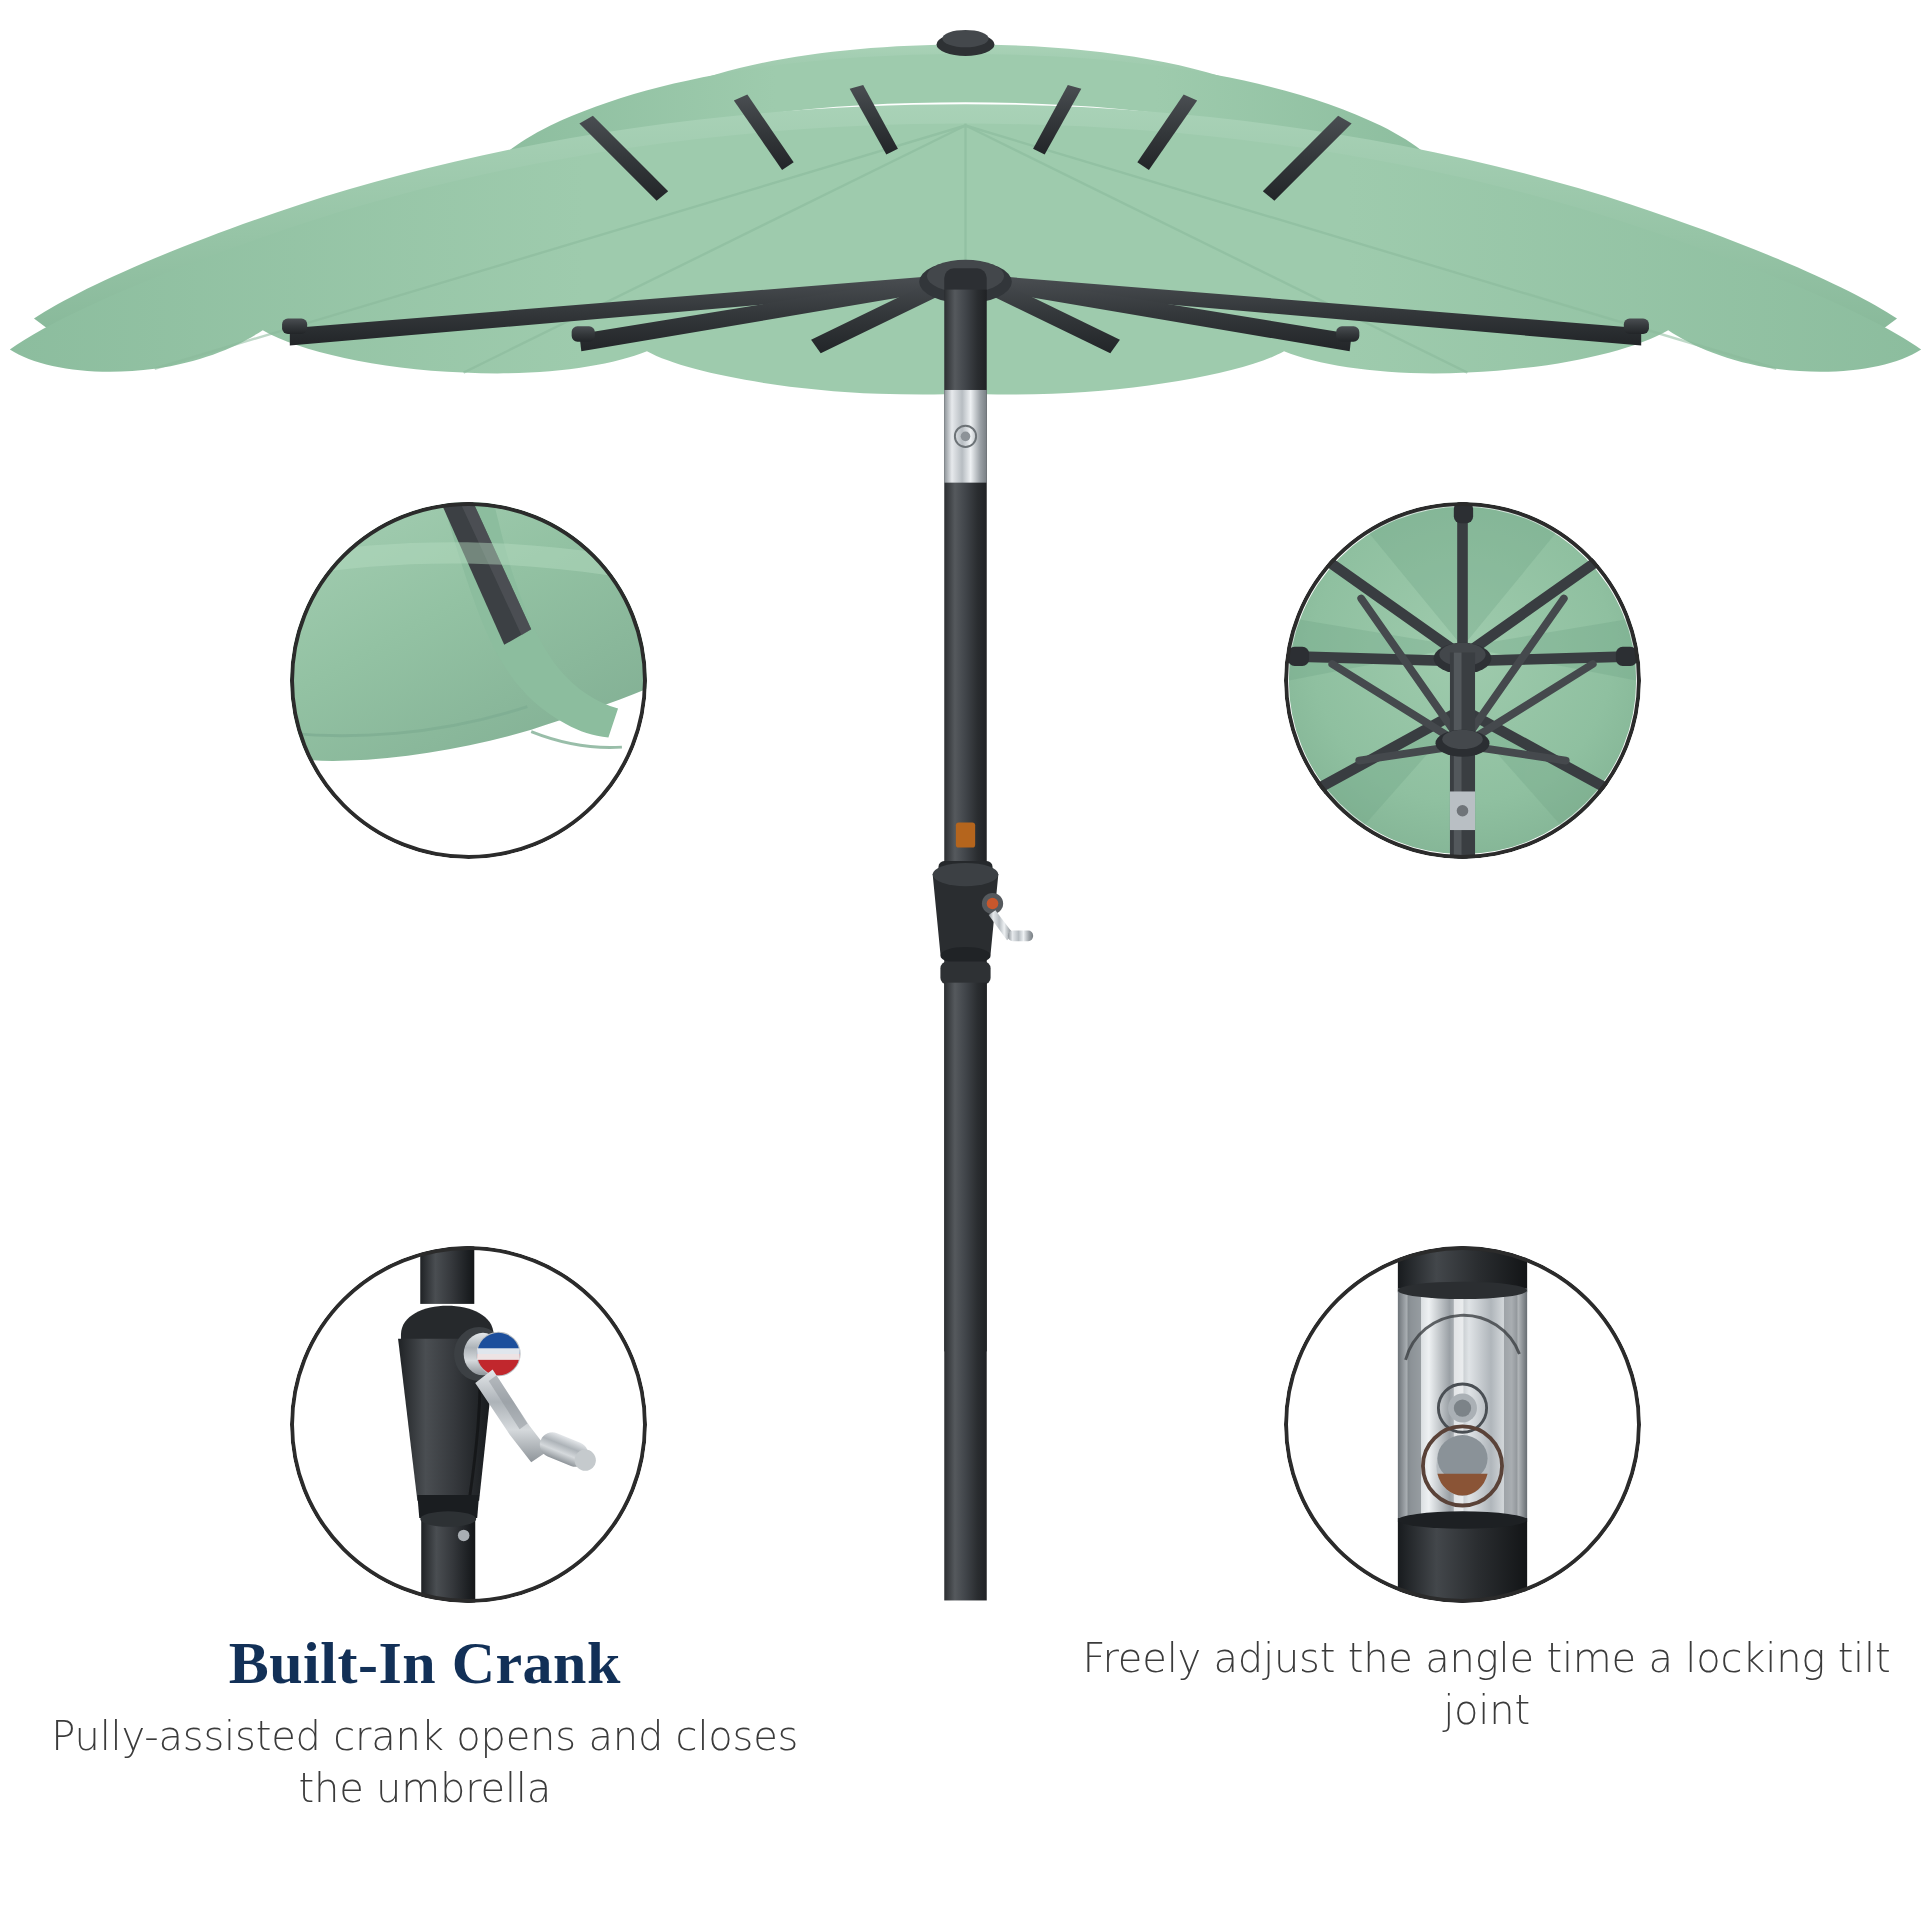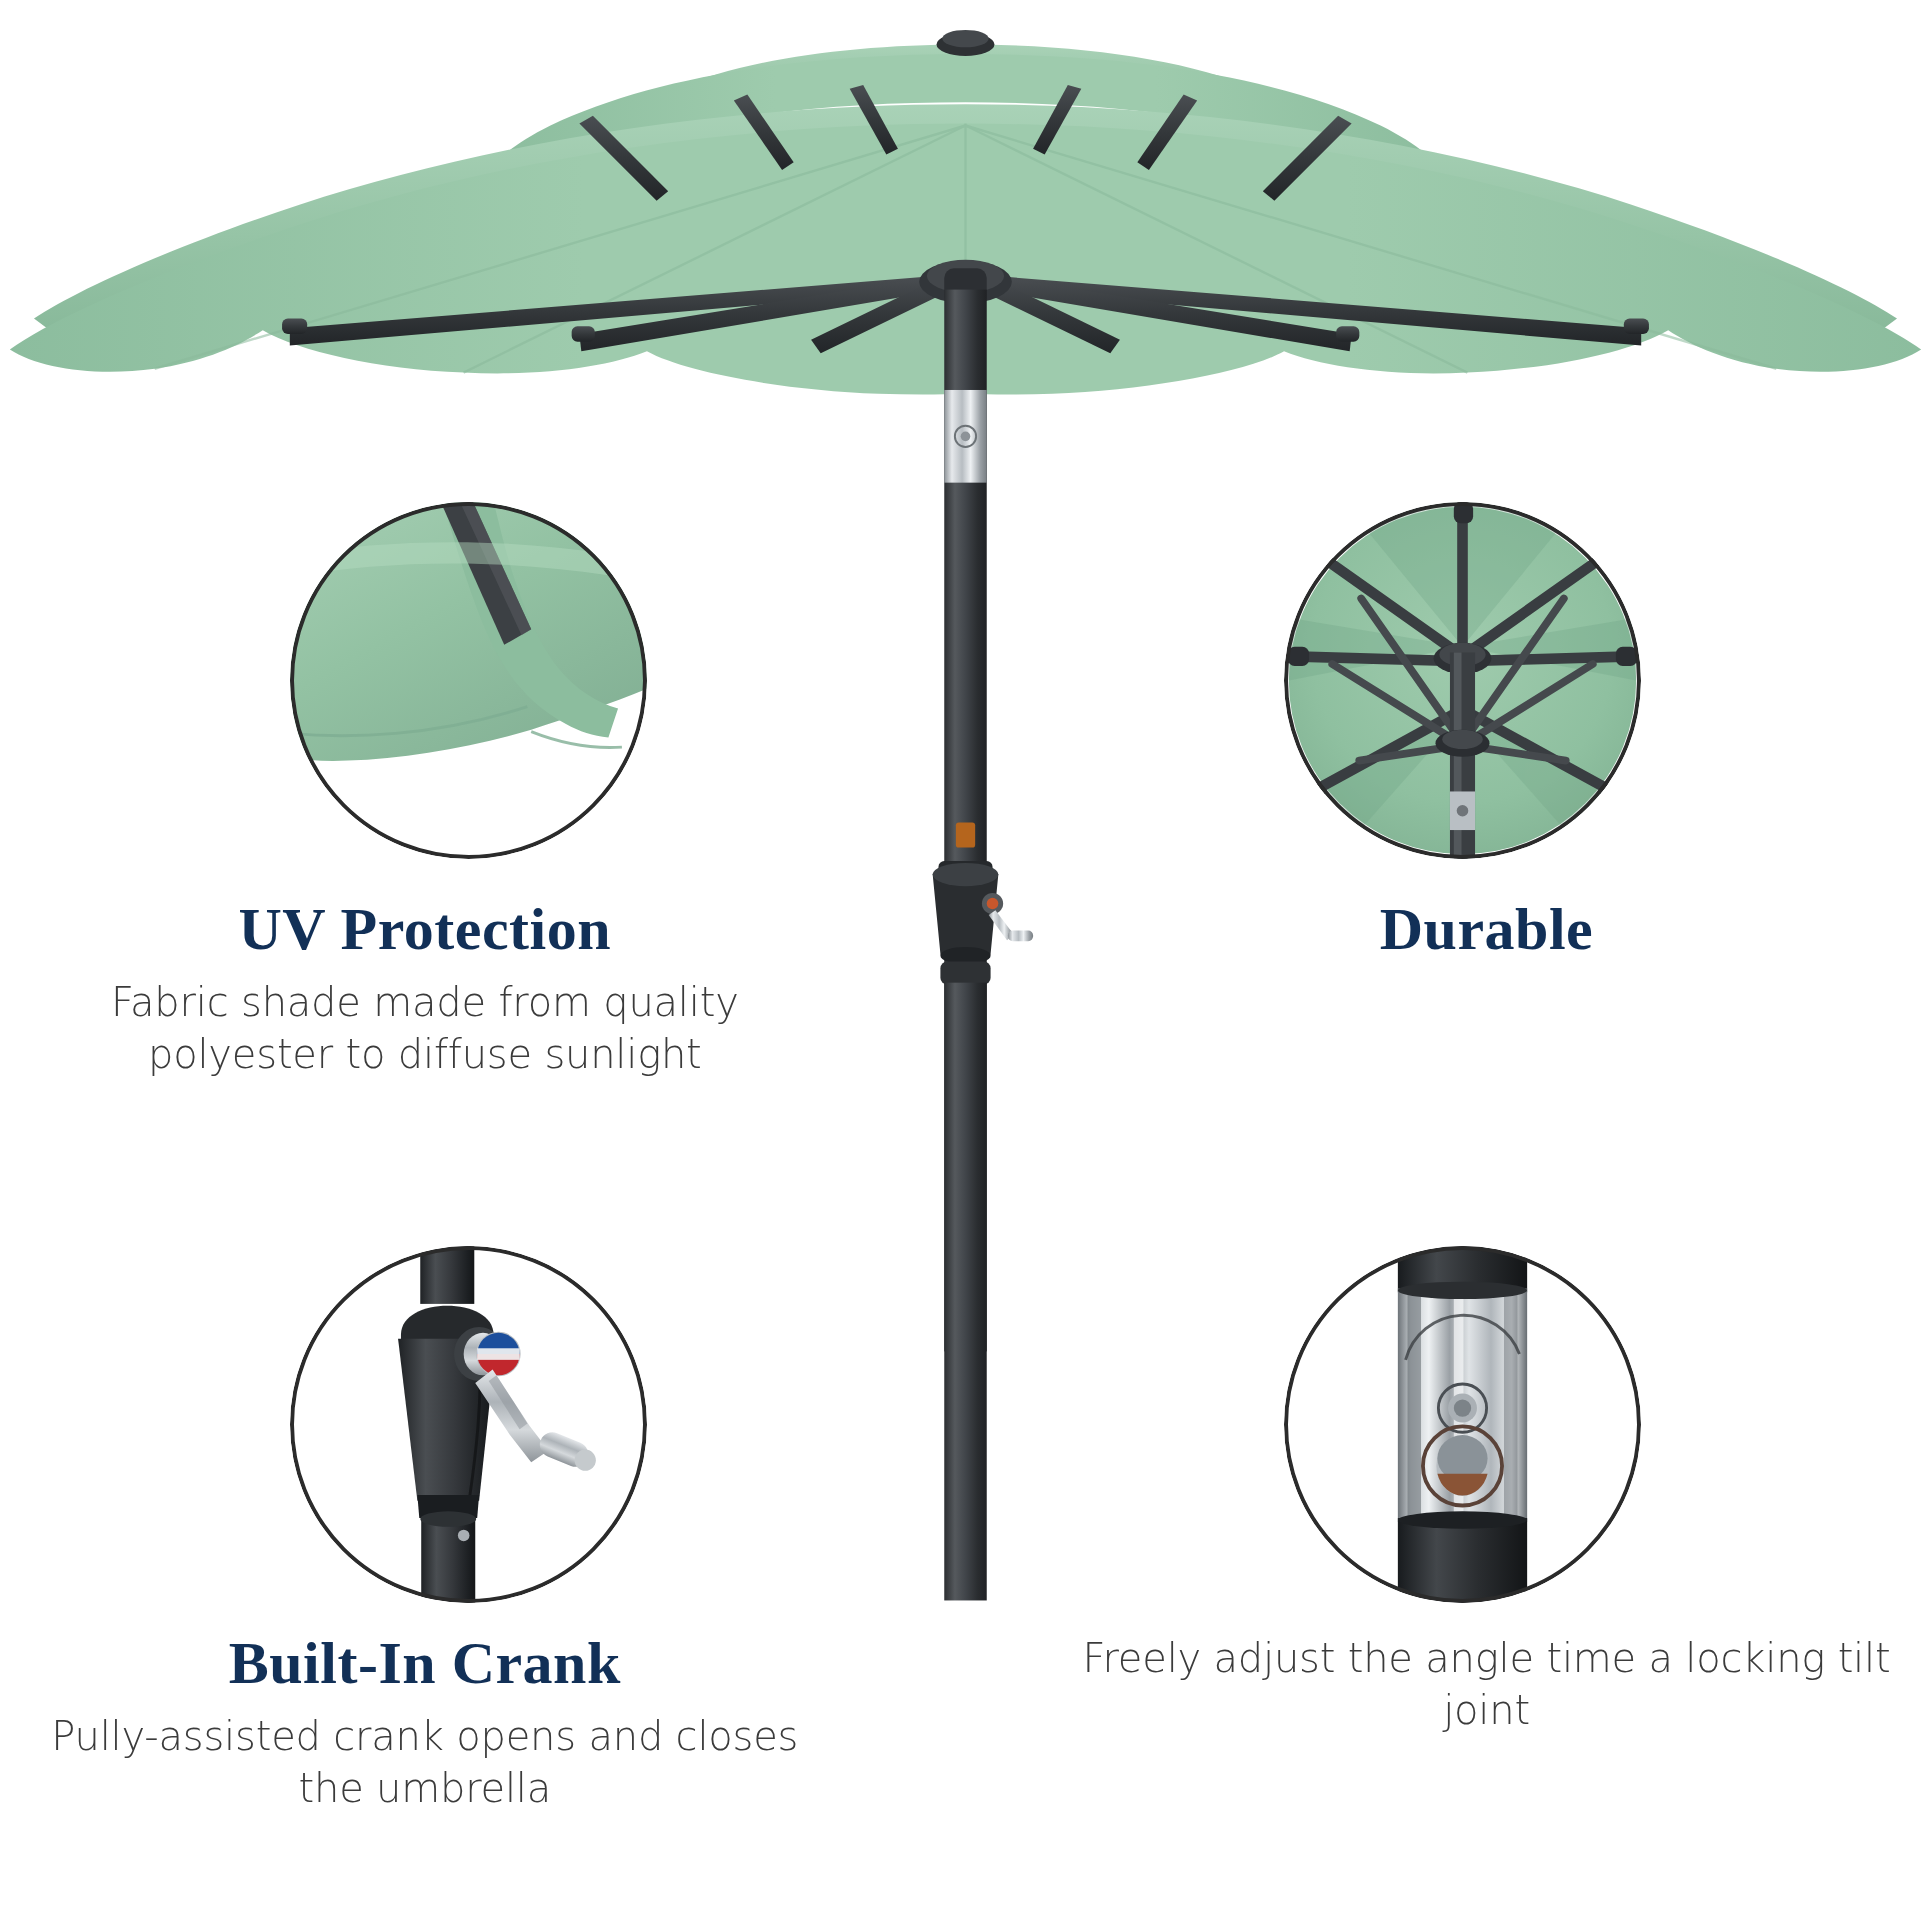--- a/index.html
+++ b/index.html
@@ -450,27 +450,22 @@
           <circle cx="185" cy="228" r="41" fill="none" stroke="#5a4238" stroke-width="4"></circle>
           <ellipse cx="185" cy="228" rx="27" ry="31" fill="#b6bcc1"></ellipse>
           <ellipse cx="185" cy="220" rx="26" ry="24" fill="#8a9298"></ellipse>
           <path d="M159 236 A 27 31 0 0 0 211 236 Z" fill="#8a5436"></path>
         </g>
       </svg>
     </div>
     <div class="ring" style="border-color: rgb(43, 43, 43);"></div>
   </div>
 
-  <div class="feature-text" id="txt-uv">
-    <h2 class="feature-title" style="color: rgb(18, 48, 87);">UV Protection</h2>
-    <p class="feature-desc" style="color: rgb(59, 59, 59);">Fabric shade made from quality polyester to diffuse sunlight</p>
-  </div>
 
   <div class="feature-text" id="txt-dur">
-    <h2 class="feature-title" style="color: rgb(18, 48, 87);">Durable</h2>
   </div>
 
   <div class="feature-text" id="txt-crk">
     <h2 class="feature-title" style="color: rgb(18, 48, 87);">Built-In Crank</h2>
     <p class="feature-desc" style="color: rgb(59, 59, 59);">Pully-assisted crank opens and closes the umbrella</p>
   </div>
 
   <div class="feature-text" id="txt-tilt">
     <p class="feature-desc" style="color: rgb(59, 59, 59);">Freely adjust the angle time a locking tilt joint</p>
   </div>

